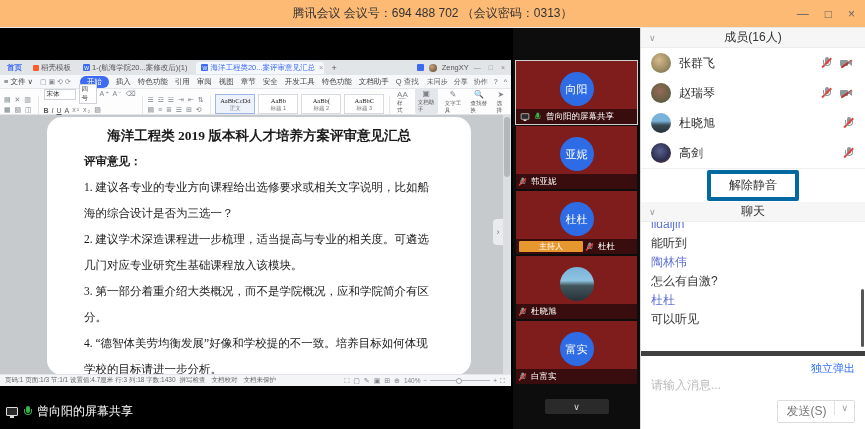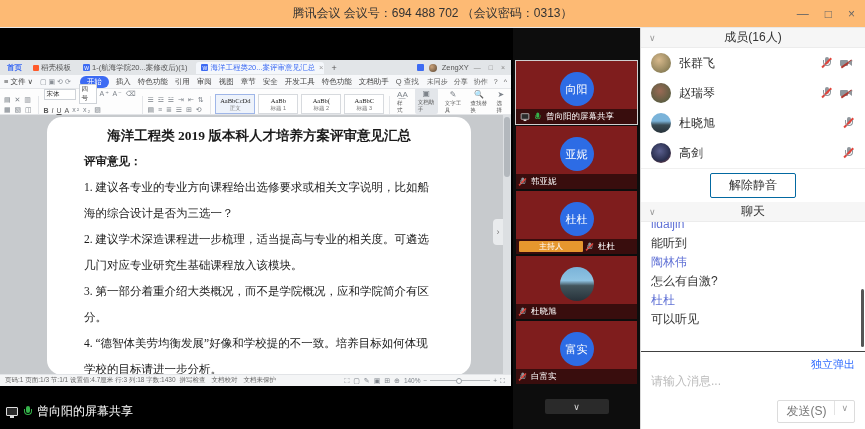--- a/index.html
+++ b/index.html
@@ -107,27 +107,27 @@
   
   .sidebar { flex:1; background:#fff; border-left:1px solid #d9d9d9; display:flex; flex-direction:column; font-size:12px; }
   .panel-header { height:20px; background:#f6f6f6; border-bottom:1px solid #ececec; display:flex; align-items:center; position:relative; justify-content:center; color:#333; font-size:12px; flex:0 0 20px; }
   .panel-header .chev { position:absolute; left:8px; color:#999; font-size:9px; }
   .speaking-bar { height:20px; background:#e7f3fb; display:flex; align-items:center; padding:0 8px; color:#444; font-size:11px; flex:0 0 20px; }
   .member-row { height:30px; display:flex; align-items:center; padding:0 12px 0 10px; gap:8px; }
   .m-avatar { width:20px; height:20px; border-radius:50%; flex:0 0 20px; }
   .m-name { color:#333; font-size:12px; flex:1; }
   .m-icons { display:flex; align-items:center; gap:9px; }
   .unmute-row { height:34px; display:flex; align-items:center; justify-content:center; border-top:1px solid #f0f0f0; flex:0 0 34px; }
-  .unmute-btn { border:1px solid #0369a1; background:#fff; border-radius:2px; padding:3px 18px; font-size:12px; color:#333; }
+  .unmute-btn { border:4px solid #0369a1; background:#fff; border-radius:2px; padding:3px 18px; font-size:12px; color:#333; }
   .chat-list { flex:1; overflow:hidden; padding:0 10px; position:relative; }
   .chat-inner { margin-top:-7px; }
   .chat-sender { color:#6273d6; font-size:12px; line-height:19px; }
   .chat-text { color:#333; font-size:12px; line-height:19px; }
   .chat-scrollbar { position:absolute; right:1px; bottom:4px; width:3px; height:58px; background:#555; border-radius:2px; }
-  .chat-input-area { flex:0 0 78px; border-top:1px solid #404040; display:flex; flex-direction:column; padding:4px 10px 6px 10px; }
+  .chat-input-area { flex:0 0 78px; border-top:5px solid #404040; display:flex; flex-direction:column; padding:4px 10px 6px 10px; }
   .popout { text-align:right; color:#2f6bff; font-size:11px; line-height:16px; }
   .chat-input { border:none; outline:none; font-size:12px; color:#333; font-family:inherit; background:transparent; padding:2px 0; width:100%; }
   .chat-input::placeholder { color:#bbb; }
   .send-row { margin-top:auto; display:flex; justify-content:flex-end; align-items:center; }
   .send-btn { display:flex; border:1px solid #dcdcdc; border-radius:2px; background:#fff; font-size:12px; color:#777; }
   .send-label { padding:2px 8px; }
   .send-sep { width:1px; height:14px; background:#e3e3e3; }
   .send-caret { padding:2px 6px; color:#999; font-size:9px; }
 </style>
 </head>

